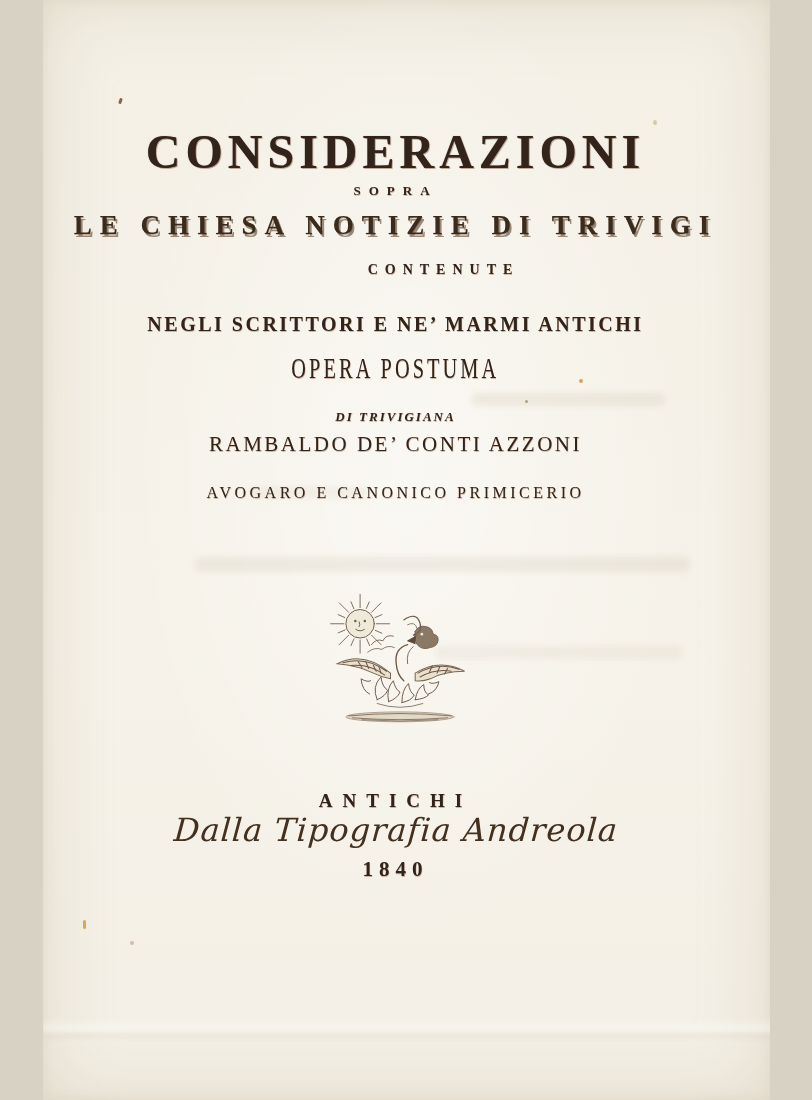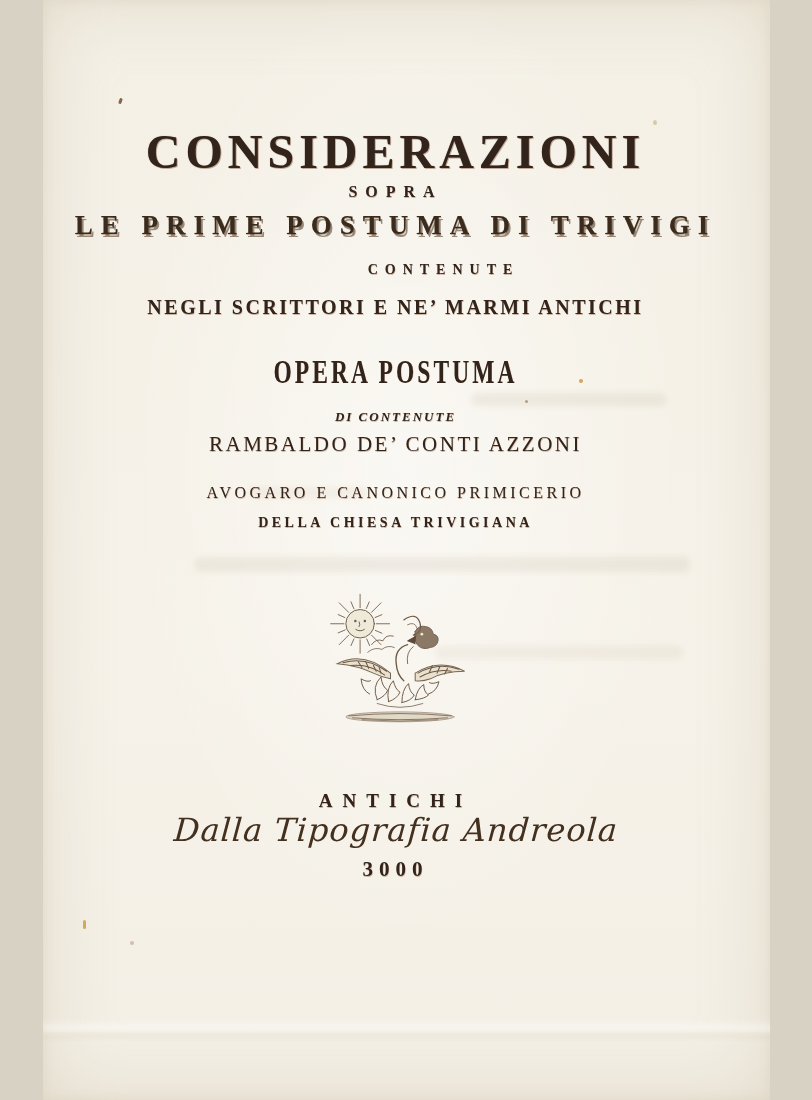--- a/index.html
+++ b/index.html
@@ -18,27 +18,27 @@
   }
   
   .line{
     position:absolute; left:0; width:706px;
     text-align:center; line-height:1; white-space:nowrap;
   }
   .ink{ color:#32241a; text-shadow:0.5px 0.5px 0 rgba(122,62,30,0.35); }
 
   .t-main   { top:128px; font-size:48px; font-weight:bold; letter-spacing:5px;
               text-shadow:1px 1px 0 rgba(110,55,25,0.35), 0 0 1px rgba(60,35,20,0.4); }
-  .t-sopra  { top:184px; font-size:16px; font-weight:bold; letter-spacing:8px; }
+  .t-sopra  { top:184px; font-size:13px; font-weight:bold; letter-spacing:8px; }
   .t-sub    { top:212px; font-size:27px; font-weight:bold; letter-spacing:8px;
               color:#3a2b1d;
               text-shadow:2px 3px 0 rgba(72,52,32,0.55), 0.5px 0.5px 0 rgba(120,70,35,0.4); }
   .t-cont   { top:263px; font-size:14px; font-weight:bold; letter-spacing:7px;margin-left:48px; }
-  .t-src    { top:297px; font-size:20px; font-weight:bold; letter-spacing:2.5px; }
-  .t-opera  { top:354px; font-size:30px; font-weight:bold; letter-spacing:4px; }
+  .t-src    { top:314px; font-size:20px; font-weight:bold; letter-spacing:2.5px; }
+  .t-opera  { top:354px; font-size:26px; font-weight:normal; letter-spacing:4px; }
   .t-opera .squeeze{ display:inline-block; transform:scale(0.78,1.14); transform-origin:center top; }
   .t-mons   { top:410px; font-size:13px; font-style:italic; font-weight:bold; letter-spacing:2px; }
   .t-auth   { top:434px; font-size:21px; letter-spacing:2.5px; }
   .t-avog   { top:485px; font-size:16px; letter-spacing:3.5px; }
   .t-chie   { top:516px; font-size:14px; font-weight:bold; letter-spacing:3.5px; }
   .t-city   { top:791px; font-size:19px; font-weight:bold; letter-spacing:10px; }
   .t-pub    { top:814px; font-size:32px; font-style:italic; font-family:"DejaVu Serif", serif;
               letter-spacing:1px; color:#43301f; transform:skewX(-4deg); }
   .t-year   { top:859px; font-size:21px; font-weight:bold; letter-spacing:6px; }
 
@@ -82,30 +82,29 @@
   <div class="speck s1"></div>
   <div class="speck s2"></div>
   <div class="speck s3"></div>
   <div class="speck s4"></div>
   <div class="speck s5"></div>
   <div class="speck s6"></div>
   <div class="crease"></div>
 
   <div class="line ink t-main">CONSIDERAZIONI</div>
   <div class="line ink t-sopra">SOPRA</div>
-  <div class="line t-sub">LE PRIME POSTUMA DI TRIVIGI</div>
+  <div class="line t-sub">LE CHIESA NOTIZIE DI TRIVIGI</div>
   <div class="line ink t-cont">CONTENUTE</div>
   <div class="line ink t-src">NEGLI SCRITTORI E NE’ MARMI ANTICHI</div>
   <div class="line ink t-opera">
     <span class="squeeze">OPERA POSTUMA</span>
   </div>
-  <div class="line ink t-mons">DI CONTENUTE</div>
+  <div class="line ink t-mons">DI TRIVIGIANA</div>
   <div class="line ink t-auth">RAMBALDO DE’ CONTI AZZONI</div>
   <div class="line ink t-avog">AVOGARO E CANONICO PRIMICERIO</div>
-  <div class="line ink t-chie">DELLA CHIESA TRIVIGIANA</div>
 
   <svg class="vignette" viewBox="0 0 160 150" aria-hidden="true">
     <g stroke="#5d4732" fill="none" stroke-width="1" stroke-linecap="round" opacity="0.9">
 
       <g stroke-width="0.9">
         <path d="M55 40 L69 40"></path>
           <path d="M50 52 L60 62"></path>
           <path d="M38 57 L38 71"></path>
         <path d="M26 52 L16 62"></path>
           <path d="M21 40 L7 40"></path>
@@ -176,15 +175,15 @@
         <ellipse cx="80" cy="138" rx="57" ry="5.2" fill="#cbbc9e" opacity="0.55"></ellipse>
         <path d="M26 137 q54 -5 108 0" stroke-width="0.8"></path>
         <path d="M30 139 q50 4 100 0" stroke-width="0.8"></path>
         <path d="M40 141 q40 3 80 0" stroke-width="0.7"></path>
       </g>
     </g>
   </svg>
 
   <div class="line ink t-city">ANTICHI</div>
   <div class="line t-pub">Dalla Tipografia Andreola</div>
-  <div class="line ink t-year">3000</div>
+  <div class="line ink t-year">1840</div>
 
 </div>
 
 </body></html>

